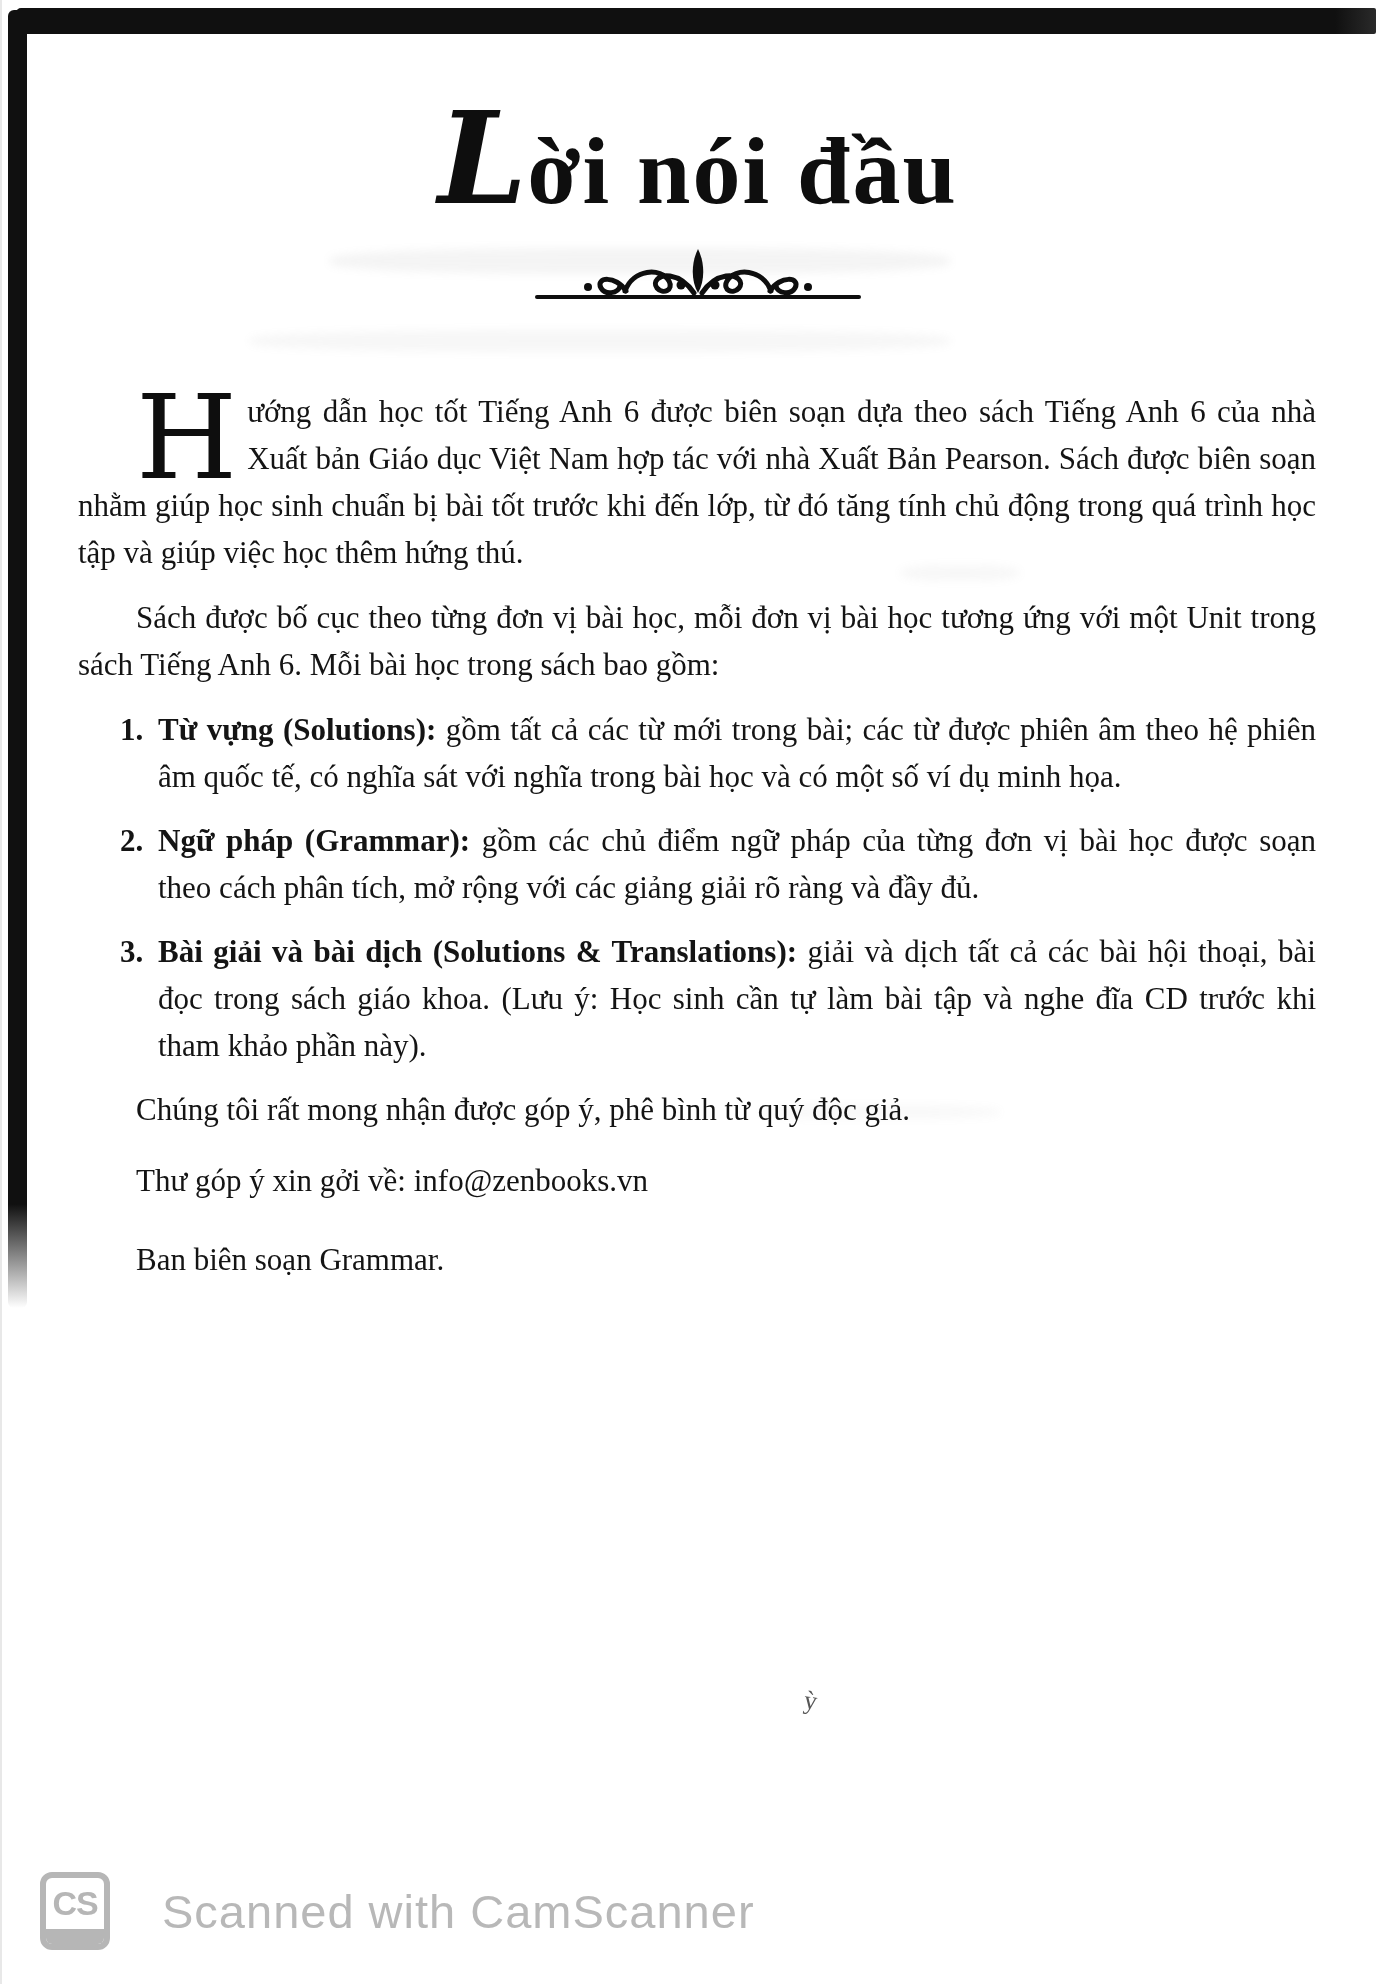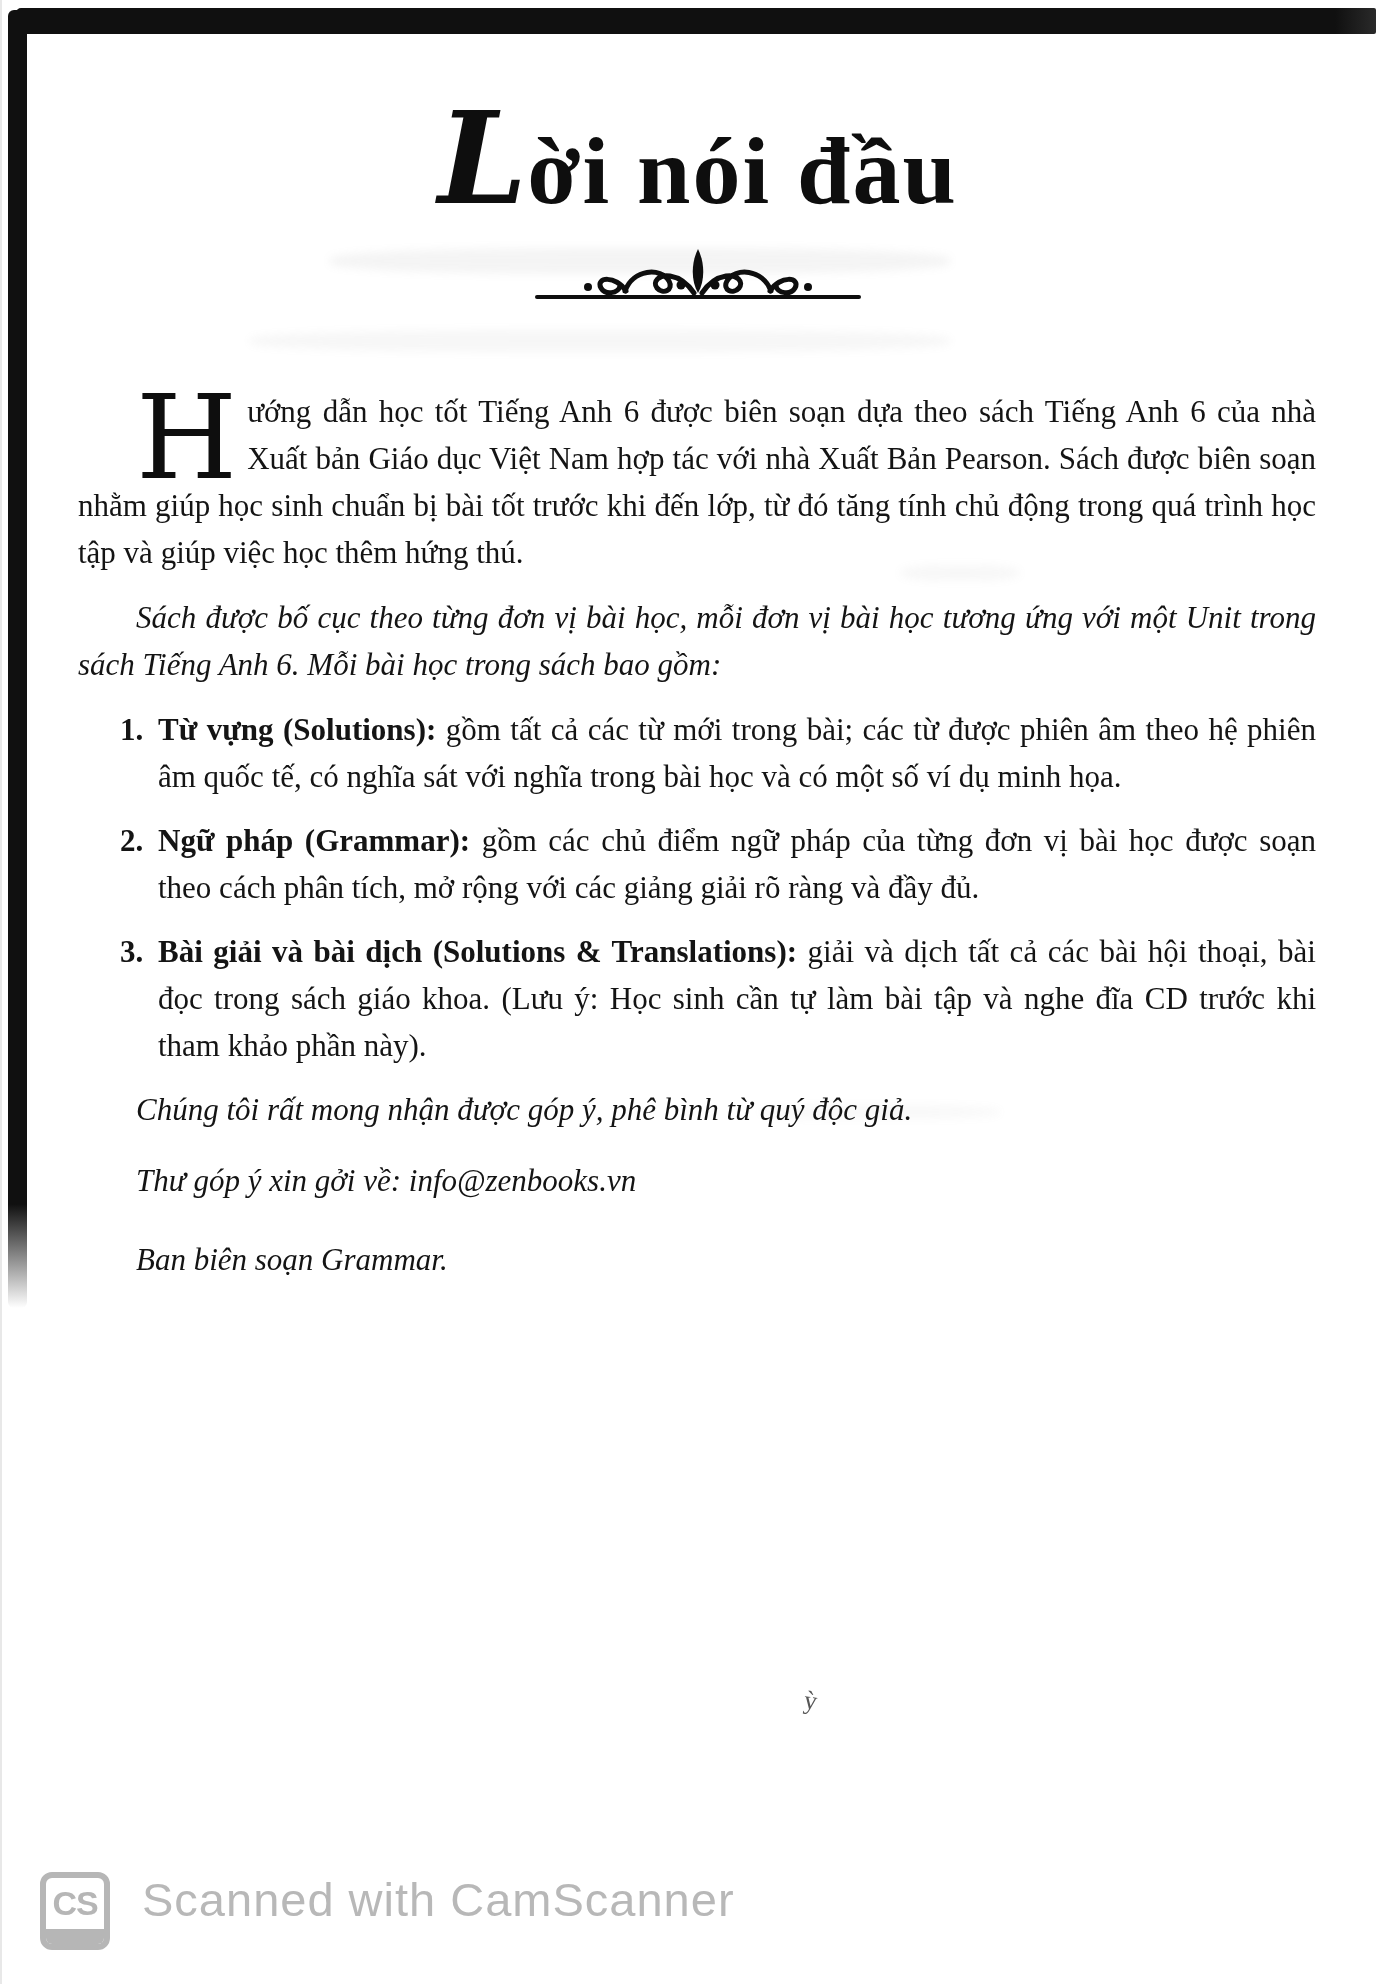--- a/index.html
+++ b/index.html
@@ -46,40 +46,41 @@
   .content {
     position:absolute; top:388px; left:78px; width:1238px;
     font-size:31px; line-height:47px; text-align:justify;
   }
   p { margin:0 0 18px 0; }
   .dropcap {
     float:left; font-size:116px; line-height:88px; font-weight:400;
     padding:6px 10px 0 0; margin-left:58px; color:#0e0e0e;
     font-family:"DejaVu Serif", serif;
   }
-  .indent { text-indent:58px;font-style:italic; }
+  .indent { text-indent:58px; }
   b, .bold { font-weight:700; }
 
   .list { margin:4px 0 6px 0; }
   .list-item { display:flex; margin-bottom:17px; }
   .list-item .num { flex:0 0 38px; margin-left:42px; font-weight:700; }
   .list-item .item-text { flex:1; }
 
   .closing-line { margin-bottom:24px; }
   .signature { margin-top:32px; }
 
   .artifact-mark {
     position:absolute; left:804px; top:1686px; font-size:26px; color:#3a3a3a;
     transform:rotate(8deg); opacity:.85;
   }
 
   
   .footer {
-    position:absolute; left:40px; top:1872px; display:flex; 
+    position:absolute; left:40px; top:1872px; display:flex; align-items:center;
     font-family:"Liberation Sans", sans-serif;
+    gap:20px;
   }
   .cs-box {
     width:58px; height:66px; border:6px solid #b6b6b6; border-radius:12px;
     overflow:hidden; display:flex; flex-direction:column; background:#fff;
   }
   .cs-letters {
     flex:1; display:flex; align-items:center; justify-content:center;
     font-weight:700; font-size:34px; color:#b6b6b6; letter-spacing:-1px;
   }
   .cs-bar { height:15px; background:#b6b6b6; }

